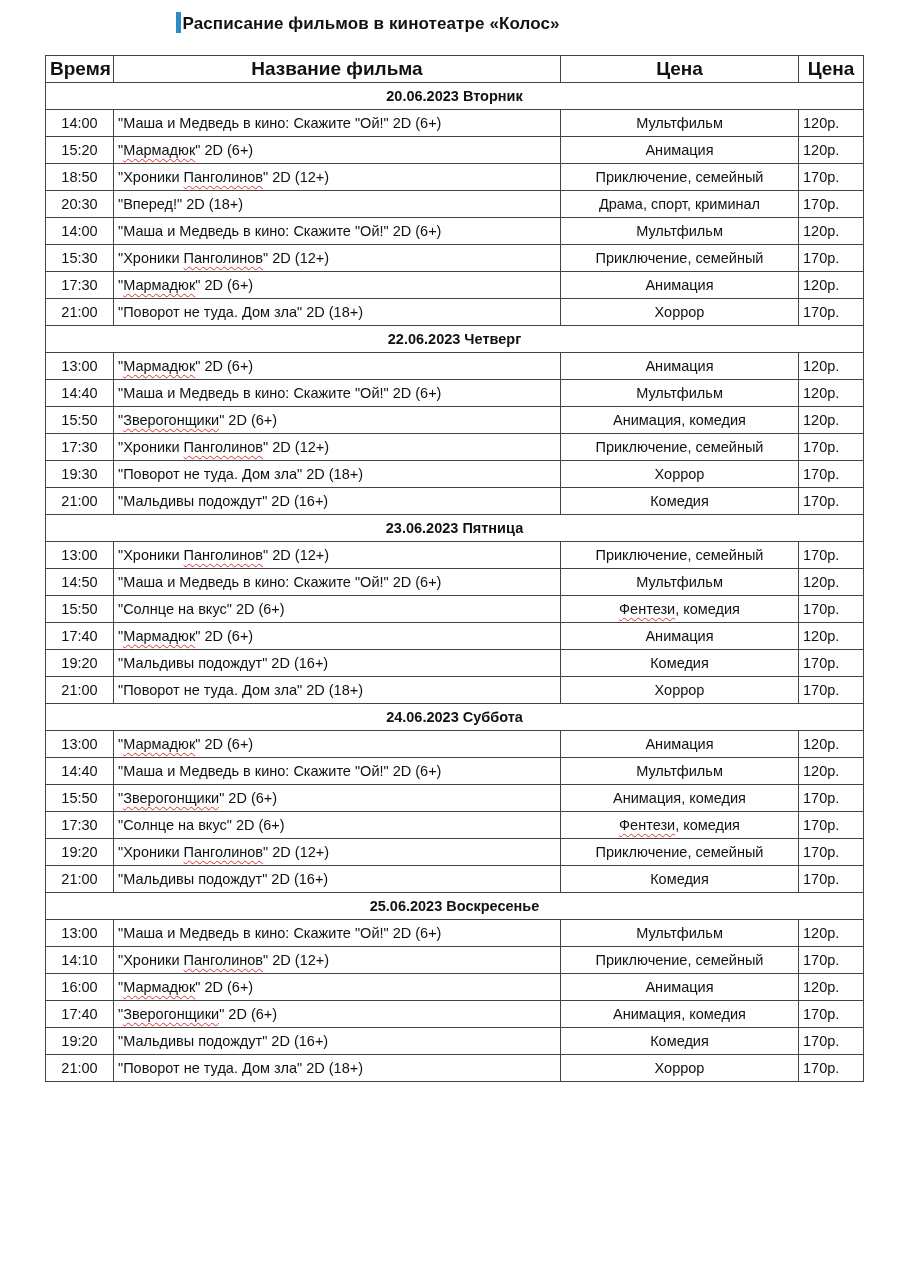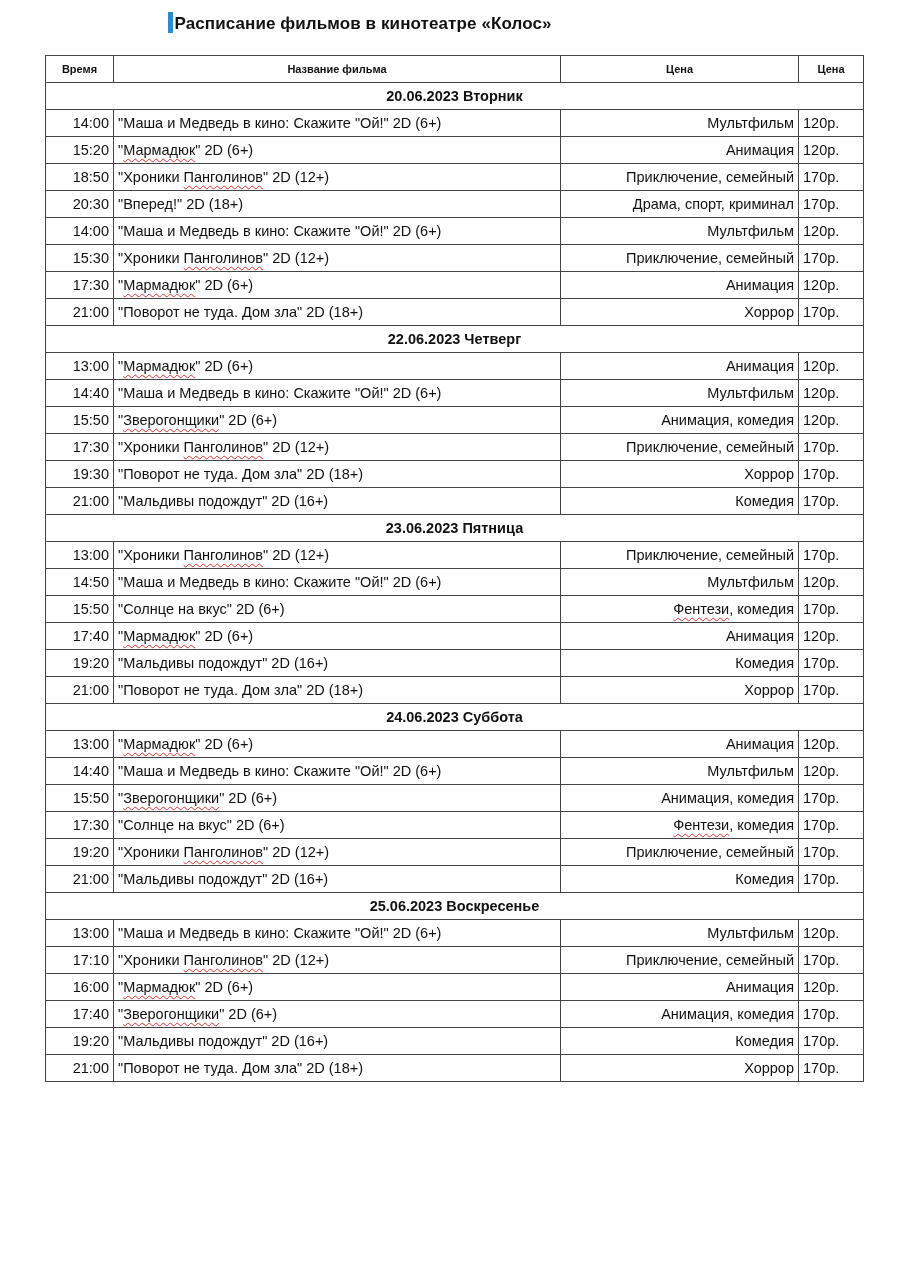--- a/index.html
+++ b/index.html
@@ -1,30 +1,30 @@
 <!DOCTYPE html>
 <html><head>
   <meta charset="utf-8">
   <style>
     html, body { margin: 0; padding: 0; background: #ffffff; }
     body { width: 906px; height: 1280px; position: relative; overflow: hidden;
            font-family: "Liberation Sans", "DejaVu Sans", sans-serif; color: #111; }
-    .title { position: absolute; top: 12px; left: 0; width: 720px; text-align: center;
+    .title { position: absolute; top: 12px; left: 8px; width: 720px; text-align: center;
              font-size: 17px; font-weight: bold; letter-spacing: 0.1px; }
     .cursor { display: inline-block; width: 5px; height: 21px; background: #2e8bc7; vertical-align: -4px; margin-right: 1px; }
     table { position: absolute; top: 55px; left: 45px; width: 818px; border-collapse: collapse; table-layout: fixed; font-size: 14.5px; }
     td, th { border: 1.2px solid #444; height: 26px; padding: 0 4px; white-space: nowrap; overflow: hidden; }
     col.c-time { width: 68px; }
     col.c-name { width: 447px; }
     col.c-genre { width: 238px; }
     col.c-price { width: 65px; }
-    th { font-weight: bold; text-align: center; font-size: 11px; margin-top: 36px; }
-    td.time { text-align: right; }
+    th { font-weight: bold; text-align: center; font-size: 19px; margin-top: 36px; }
+    td.time { text-align: center; }
     td.name { text-align: left; padding-left: 4px; }
-    td.genre { text-align: right; }
+    td.genre { text-align: center; }
     td.price { text-align: left; }
     td.day { text-align: center; font-weight: bold; }
     .spell { text-decoration: underline wavy #d33; text-decoration-thickness: 1px; text-underline-offset: 3px; }
   </style>
 </head>
 <body>
 
 <div class="title">
   <span class="cursor"></span><span>Расписание фильмов в кинотеатре «Колос»</span>
 </div>
@@ -216,21 +216,21 @@
       <tr>
         <td colspan="4" class="day">25.06.2023 Воскресенье</td>
       </tr>
       <tr>
         <td class="time">13:00</td>
         <td class="name">"Маша и Медведь в кино: Скажите "Ой!" 2D (6+)</td>
         <td class="genre">Мультфильм</td>
         <td class="price">120р.</td>
       </tr>
       <tr>
-        <td class="time">17:10</td>
+        <td class="time">14:10</td>
         <td class="name"><span>"Хроники </span><span class="spell">Панголинов</span><span>" 2D (12+)</span></td>
         <td class="genre">Приключение, семейный</td>
         <td class="price">170р.</td>
       </tr>
       <tr>
         <td class="time">16:00</td>
         <td class="name"><span>"</span><span class="spell">Мармадюк</span><span>" 2D (6+)</span></td>
         <td class="genre">Анимация</td>
         <td class="price">120р.</td>
       </tr>

